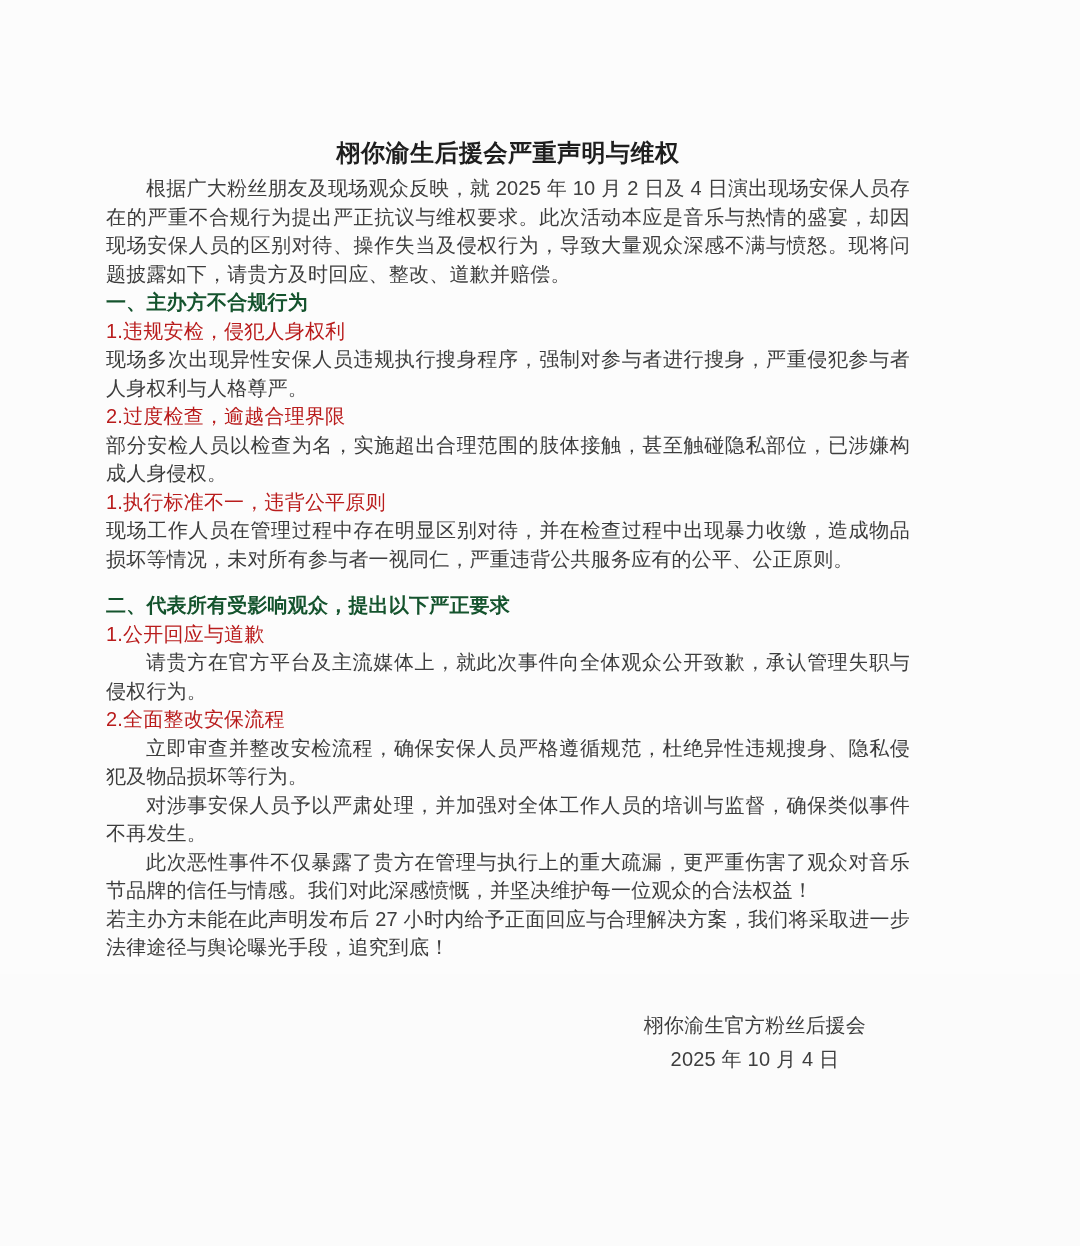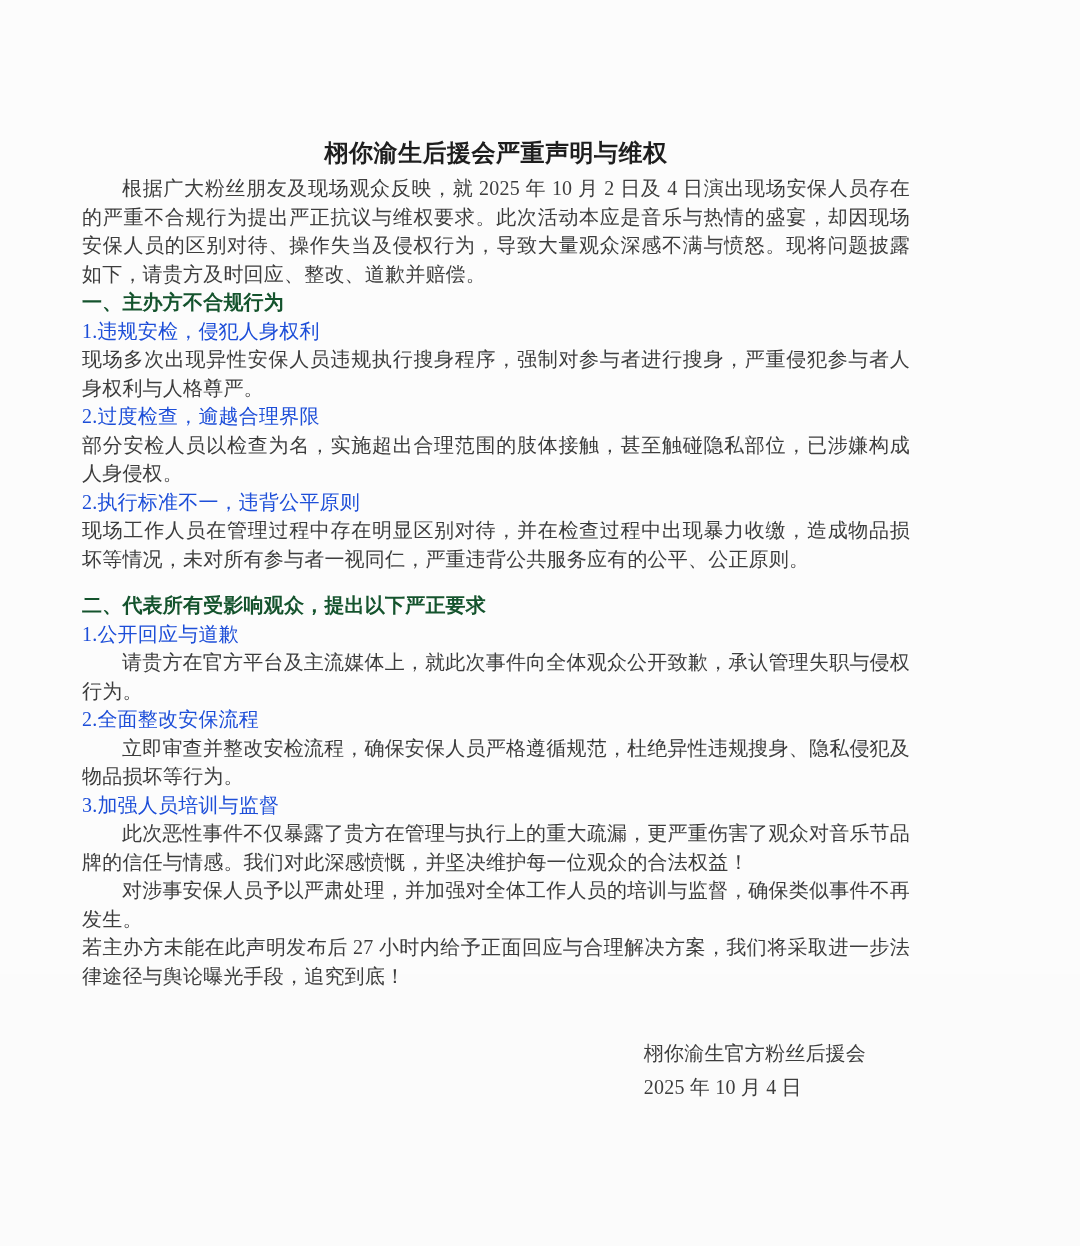--- a/index.html
+++ b/index.html
@@ -11,23 +11,22 @@
     height: 1246px;
     background: #fbfbfb;
     font-family: "Liberation Sans", "DejaVu Sans", sans-serif;
     color: #3d3d3d;
     overflow: hidden;
   }
   .doc {
     box-sizing: border-box;
     width: 1080px;
     height: 974px;
-    padding: 136px 170px 0 82px;
+    padding: 136px 170px 0 106px;
     background: #fcfcfc;
-    font-family: Liberation Serif, serif;
   }
   .title {
     text-align: center;
     font-size: 24px;
     font-weight: bold;
     color: #1e1e1e;
     line-height: 34px;
     margin: 0 0 4px 0;
     letter-spacing: 0.5px;
   }
@@ -36,28 +35,29 @@
     font-size: 20px;
     line-height: 28.5px;
     text-align: justify;
     letter-spacing: 0.2px;
   }
   .p-indent { text-indent: 2em; }
   .sec {
     font-weight: bold;
     color: #14532d;
   }
-  .red { color: #1d4ed8; }
+  .red { color: #b91c1c; }
   .gap { height: 18px; }
   .sig-block {
     margin: 46px 44px 0 auto;
     width: max-content;
     text-align: center;
   }
   .sig-block p {
+    text-align: center;
     line-height: 34px;
     margin-left: 16px;
   }
 </style>
 </head>
 <body>
 
 <div class="doc">
 
   <h1 class="title">栩你渝生后援会严重声明与维权</h1>
@@ -66,37 +66,36 @@
   <p class="p-indent">根据广大粉丝朋友及现场观众反映，就 2025 年 10 月 2 日及 4 日演出现场安保人员存在的严重不合规行为提出严正抗议与维权要求。此次活动本应是音乐与热情的盛宴，却因现场安保人员的区别对待、操作失当及侵权行为，导致大量观众深感不满与愤怒。现将问题披露如下，请贵方及时回应、整改、道歉并赔偿。</p>
 
   <p class="sec">一、主办方不合规行为</p>
 
   <p class="red">1.违规安检，侵犯人身权利</p>
   <p>现场多次出现异性安保人员违规执行搜身程序，强制对参与者进行搜身，严重侵犯参与者人身权利与人格尊严。</p>
 
   <p class="red">2.过度检查，逾越合理界限</p>
   <p>部分安检人员以检查为名，实施超出合理范围的肢体接触，甚至触碰隐私部位，已涉嫌构成人身侵权。</p>
 
-  <p class="red">2.执行标准不一，违背公平原则</p>
+  <p class="red">1.执行标准不一，违背公平原则</p>
   <p>现场工作人员在管理过程中存在明显区别对待，并在检查过程中出现暴力收缴，造成物品损坏等情况，未对所有参与者一视同仁，严重违背公共服务应有的公平、公正原则。</p>
 
   <div class="gap"></div>
 
   <p class="sec">二、代表所有受影响观众，提出以下严正要求</p>
 
   <p class="red">1.公开回应与道歉</p>
   <p class="p-indent">请贵方在官方平台及主流媒体上，就此次事件向全体观众公开致歉，承认管理失职与侵权行为。</p>
 
   <p class="red">2.全面整改安保流程</p>
   <p class="p-indent">立即审查并整改安检流程，确保安保人员严格遵循规范，杜绝异性违规搜身、隐私侵犯及物品损坏等行为。</p>
 
-  <p class="red">3.加强人员培训与监督</p>
+  <p class="p-indent">对涉事安保人员予以严肃处理，并加强对全体工作人员的培训与监督，确保类似事件不再发生。</p>
+
   <p class="p-indent">此次恶性事件不仅暴露了贵方在管理与执行上的重大疏漏，更严重伤害了观众对音乐节品牌的信任与情感。我们对此深感愤慨，并坚决维护每一位观众的合法权益！</p>
-
-  <p class="p-indent">对涉事安保人员予以严肃处理，并加强对全体工作人员的培训与监督，确保类似事件不再发生。</p>
   <p>若主办方未能在此声明发布后 27 小时内给予正面回应与合理解决方案，我们将采取进一步法律途径与舆论曝光手段，追究到底！</p>
 
   <div class="sig-block">
     <p>栩你渝生官方粉丝后援会</p>
     <p>2025 年 10 月 4 日</p>
   </div>
 
 </div>
 
 </body></html>

